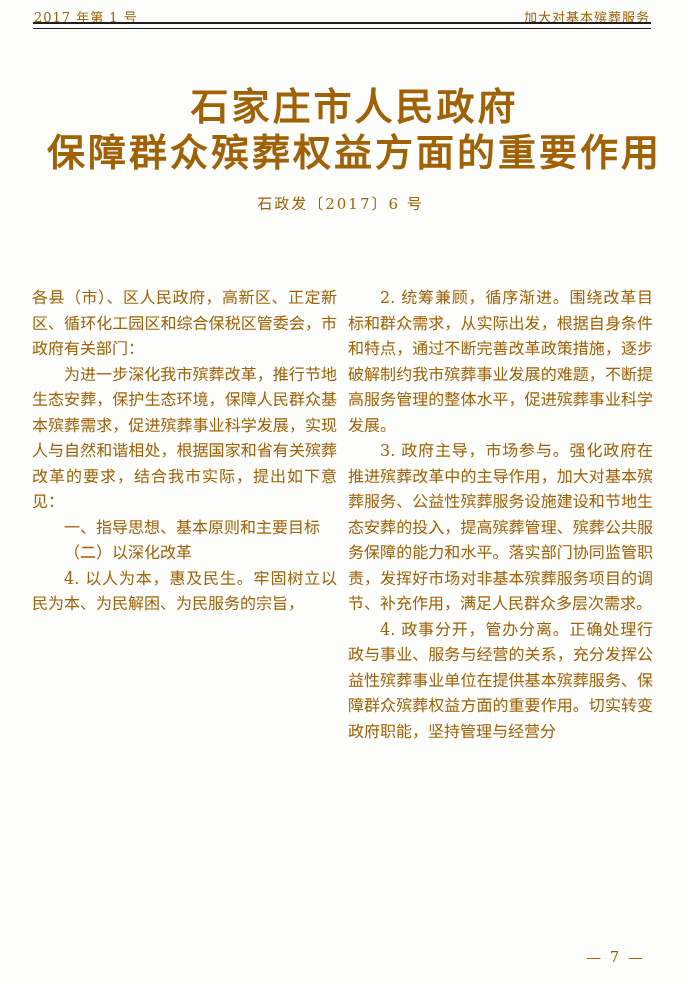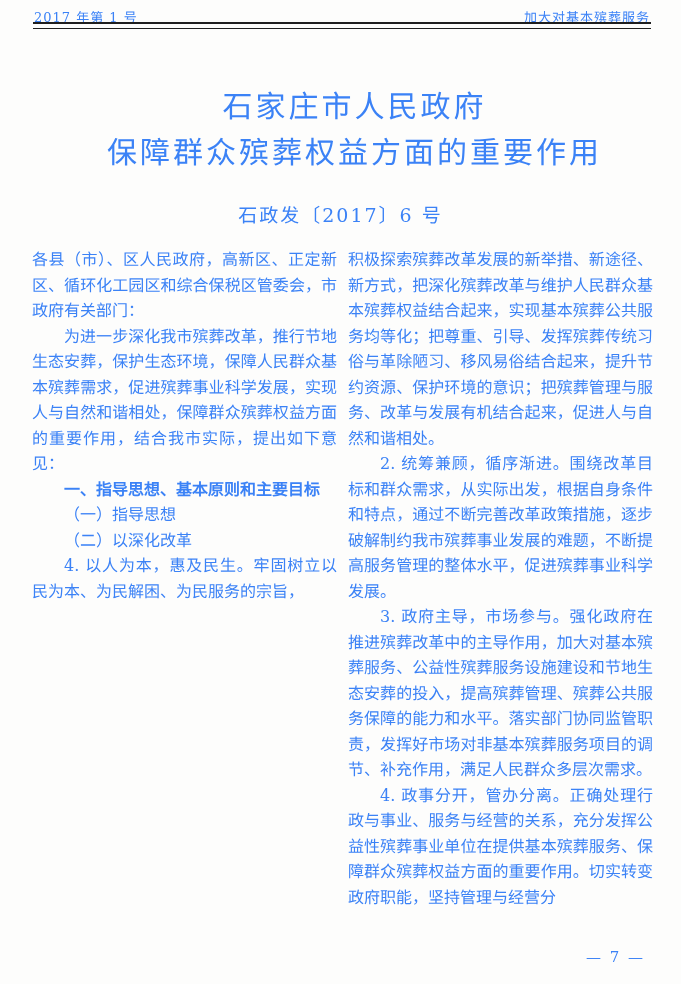--- a/index.html
+++ b/index.html
@@ -6,21 +6,21 @@
     margin: 0;
     padding: 0;
     background: #e8e8e6;
   }
   .page {
     position: relative;
     width: 681px;
     height: 984px;
     margin: 0 auto;
     background: #fdfdfc;
-    color: #3b82f6;
+    color: #a16207;
     font-family: "DejaVu Serif", "Liberation Serif", serif;
     overflow: hidden;
     box-sizing: border-box;
   }
   
   .running-head {
     position: absolute;
     top: 7px;
     left: 34px;
     right: 31px;
@@ -48,34 +48,34 @@
   }
   
   .title-block {
     position: absolute;
     top: 84px;
     left: 0;
     right: 0;
     text-align: center;
   }
   .title-line {
-    font-size: 30px;
+    font-size: 38px;
     line-height: 46px;
-    font-weight: normal;
+    font-weight: bold;
     letter-spacing: 3px;
     font-family: "DejaVu Serif", "Liberation Serif", serif;
     margin-left: 28px;
   }
   .doc-number {
     position: absolute;
-    top: 200px;
+    top: 192px;
     left: 0;
     right: 0;
     text-align: center;
-    font-size: 19px;
+    font-size: 15px;
     letter-spacing: 2px;
   }
   
   .body-columns {
     position: absolute;
     top: 247px;
     left: 32px;
     right: 28px;
     bottom: 28px;
     display: flex;
@@ -83,30 +83,31 @@
     overflow: hidden;
   }
   .col {
     width: 305px;
     flex: 0 0 305px;
     font-size: 16px;
     line-height: 25.5px;
     text-align: justify;
     text-justify: inter-character;
     overflow: hidden;
+    margin-top: 38px;
   }
   .col p {
     margin: 0;
     padding: 0;
   }
   .p-flush   { text-indent: 0; }
   .p-indent  { text-indent: 2em; }
   .p-heading {
     text-indent: 2em;
-    font-weight: bold;
+    font-weight: normal;
     font-family: "DejaVu Sans", "Liberation Sans", sans-serif;
   }
   .p-sub {
     text-indent: 2em;
   }
   
   .page-footer {
     position: absolute;
     bottom: 18px;
     right: 36px;
@@ -129,29 +130,27 @@
   <div class="title-block">
     <div class="title-line">石家庄市人民政府</div>
     <div class="title-line">保障群众殡葬权益方面的重要作用</div>
   </div>
   <div class="doc-number">石政发〔2017〕6 号</div>
 
   <div class="body-columns">
 
     <div class="col">
       <p class="p-flush">各县（市）、区人民政府，高新区、正定新区、循环化工园区和综合保税区管委会，市政府有关部门：</p>
-      <p class="p-indent">为进一步深化我市殡葬改革，推行节地生态安葬，保护生态环境，保障人民群众基本殡葬需求，促进殡葬事业科学发展，实现人与自然和谐相处，保障群众殡葬权益方面的重要作用，结合我市实际，提出如下意见：</p>
+      <p class="p-indent">为进一步深化我市殡葬改革，推行节地生态安葬，保护生态环境，保障人民群众基本殡葬需求，促进殡葬事业科学发展，实现人与自然和谐相处，根据国家和省有关殡葬改革的要求，结合我市实际，提出如下意见：</p>
       <p class="p-heading">一、指导思想、基本原则和主要目标</p>
-      <p class="p-sub">（一）指导思想</p>
       <p class="p-sub">（二）以深化改革</p>
       <p class="p-indent">4. 以人为本，惠及民生。牢固树立以民为本、为民解困、为民服务的宗旨，</p>
     </div>
 
     <div class="col">
-      <p class="p-flush">积极探索殡葬改革发展的新举措、新途径、新方式，把深化殡葬改革与维护人民群众基本殡葬权益结合起来，实现基本殡葬公共服务均等化；把尊重、引导、发挥殡葬传统习俗与革除陋习、移风易俗结合起来，提升节约资源、保护环境的意识；把殡葬管理与服务、改革与发展有机结合起来，促进人与自然和谐相处。</p>
       <p class="p-indent">2. 统筹兼顾，循序渐进。围绕改革目标和群众需求，从实际出发，根据自身条件和特点，通过不断完善改革政策措施，逐步破解制约我市殡葬事业发展的难题，不断提高服务管理的整体水平，促进殡葬事业科学发展。</p>
       <p class="p-indent">3. 政府主导，市场参与。强化政府在推进殡葬改革中的主导作用，加大对基本殡葬服务、公益性殡葬服务设施建设和节地生态安葬的投入，提高殡葬管理、殡葬公共服务保障的能力和水平。落实部门协同监管职责，发挥好市场对非基本殡葬服务项目的调节、补充作用，满足人民群众多层次需求。</p>
       <p class="p-indent">4. 政事分开，管办分离。正确处理行政与事业、服务与经营的关系，充分发挥公益性殡葬事业单位在提供基本殡葬服务、保障群众殡葬权益方面的重要作用。切实转变政府职能，坚持管理与经营分</p>
     </div>
 
   </div>
 
   <div class="page-footer">— 7 —</div>
 
 </div>

